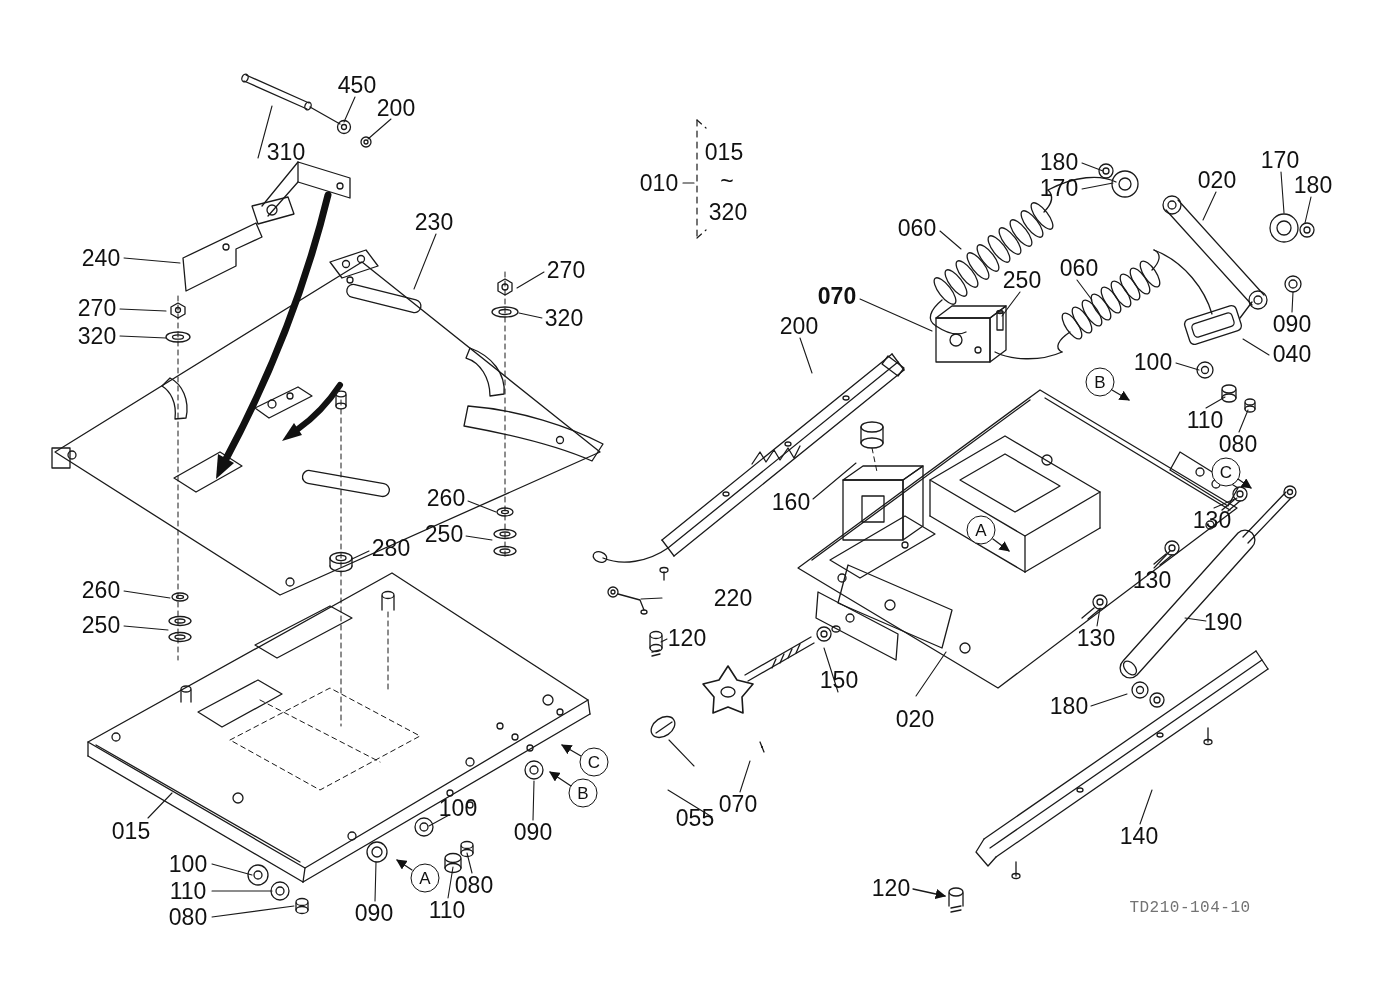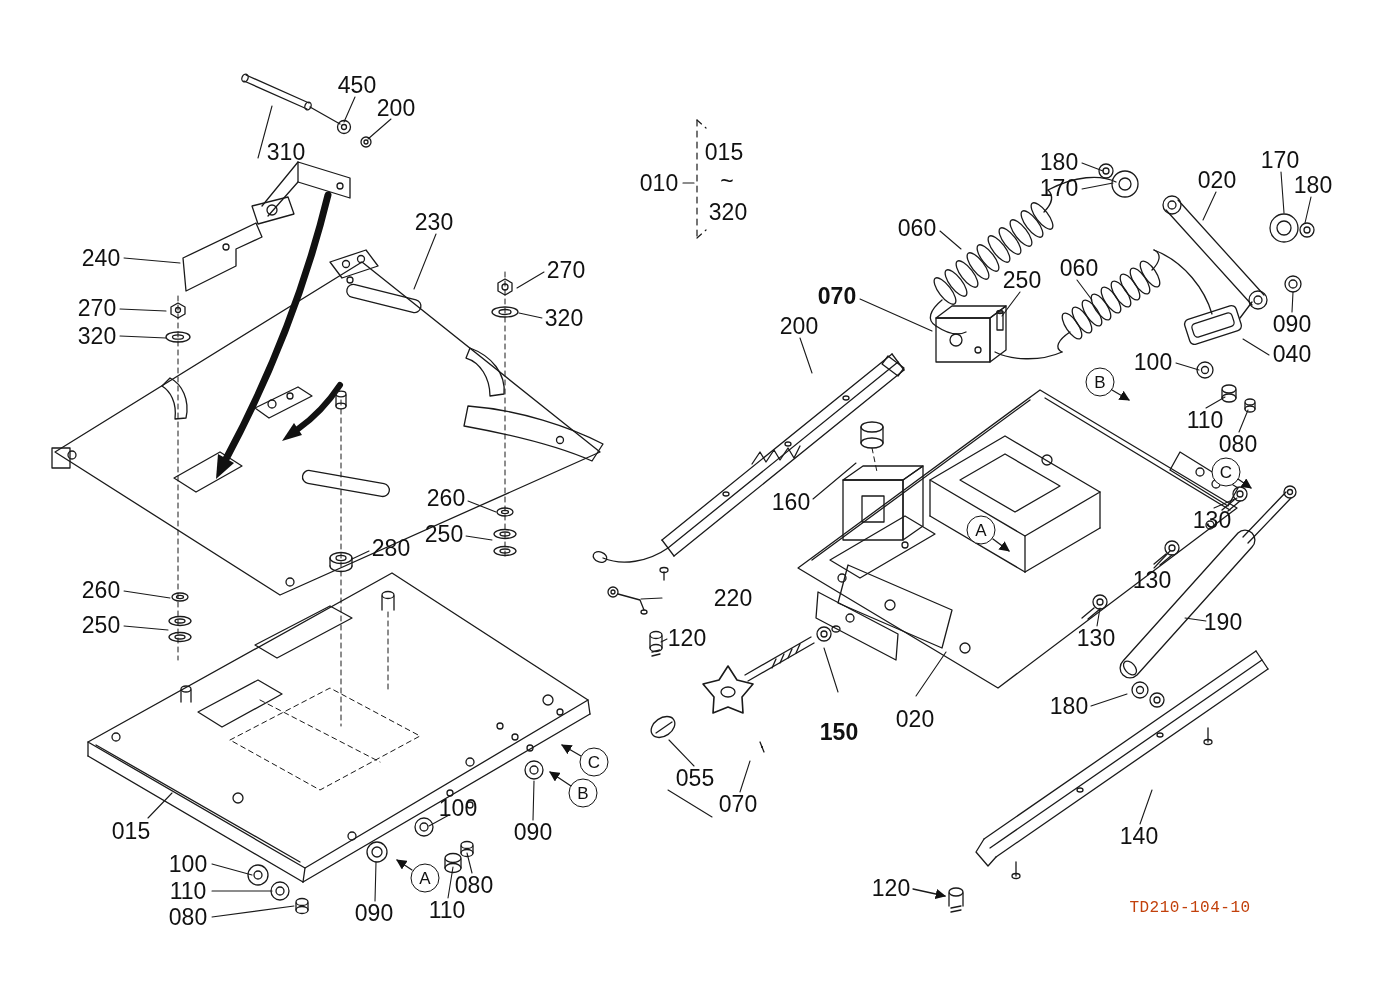--- a/index.html
+++ b/index.html
@@ -8,21 +8,21 @@
   .stage svg{position:absolute;left:0;top:0;}
   #callout-layer{position:absolute;left:0;top:0;width:100%;height:100%;pointer-events:none;}
   .callout{position:absolute;transform:translate(-50%,-50%);
            font:23px/1 "Liberation Sans",sans-serif;color:#111;white-space:nowrap;}
   .ref-marker{position:absolute;transform:translate(-50%,-50%);width:27px;height:27px;
            border:1.7px solid #111;border-radius:50%;display:flex;align-items:center;
            justify-content:center;font:17px/1 "Liberation Sans",sans-serif;color:#111;background:#fff;}
   .group-text{position:absolute;transform:translate(-50%,-50%);
            font:23px/1 "Liberation Sans",sans-serif;color:#111;white-space:nowrap;}
   .drawing-code{position:absolute;transform:translate(-50%,-50%);
-           font:16px/1 "Liberation Mono",monospace;letter-spacing:.5px;color:#c2410c;}
+           font:16px/1 "Liberation Mono",monospace;letter-spacing:.5px;color:#737373;}
 </style>
 </head>
 <body>
 
 <div class="stage">
 
 <svg width="1379" height="1001" viewBox="0 0 1379 1001">
   <defs>
     <marker id="ah" viewBox="0 0 10 10" refX="9" refY="5" markerWidth="8" markerHeight="8" orient="auto">
       <path d="M0,0 L10,5 L0,10 z" fill="#111"></path>
@@ -496,24 +496,24 @@
       <div class="callout" style="left: 1153px; top: 362px;">100</div>
       <div class="callout" style="left: 1205px; top: 420px;">110</div>
       <div class="callout" style="left: 1238px; top: 444px;">080</div>
       <div class="callout" style="left: 791px; top: 502px;">160</div>
       <div class="callout" style="left: 1212px; top: 520px;">130</div>
       <div class="callout" style="left: 1152px; top: 580px;">130</div>
       <div class="callout" style="left: 1096px; top: 638px;">130</div>
       <div class="callout" style="left: 1223px; top: 622px;">190</div>
       <div class="callout" style="left: 685px; top: 598px; margin-left: 48px;">220</div>
       <div class="callout" style="left: 687px; top: 638px;">120</div>
-      <div class="callout" style="left: 839px; top: 732px; font-weight: bold;">150</div>
+      <div class="callout" style="left: 839px; top: 680px;">150</div>
       <div class="callout" style="left: 915px; top: 708px; margin-top: 11px;">020</div>
       <div class="callout" style="left: 1069px; top: 706px;">180</div>
-      <div class="callout" style="left: 695px; top: 778px;">055</div>
+      <div class="callout" style="left: 695px; top: 818px;">055</div>
       <div class="callout" style="left: 738px; top: 804px;">070</div>
       <div class="callout" style="left: 1139px; top: 836px;">140</div>
       <div class="callout" style="left: 891px; top: 888px;">120</div>
       <div class="ref-marker" style="left: 425px; top: 878px;">A</div>
       <div class="ref-marker" style="left: 583px; top: 793px;">B</div>
       <div class="ref-marker" style="left: 594px; top: 762px;">C</div>
       <div class="ref-marker" style="left: 1100px; top: 382px;">B</div>
       <div class="ref-marker" style="left: 981px; top: 530px;">A</div>
       <div class="ref-marker" style="left: 1226px; top: 472px;">C</div>
     </div>

